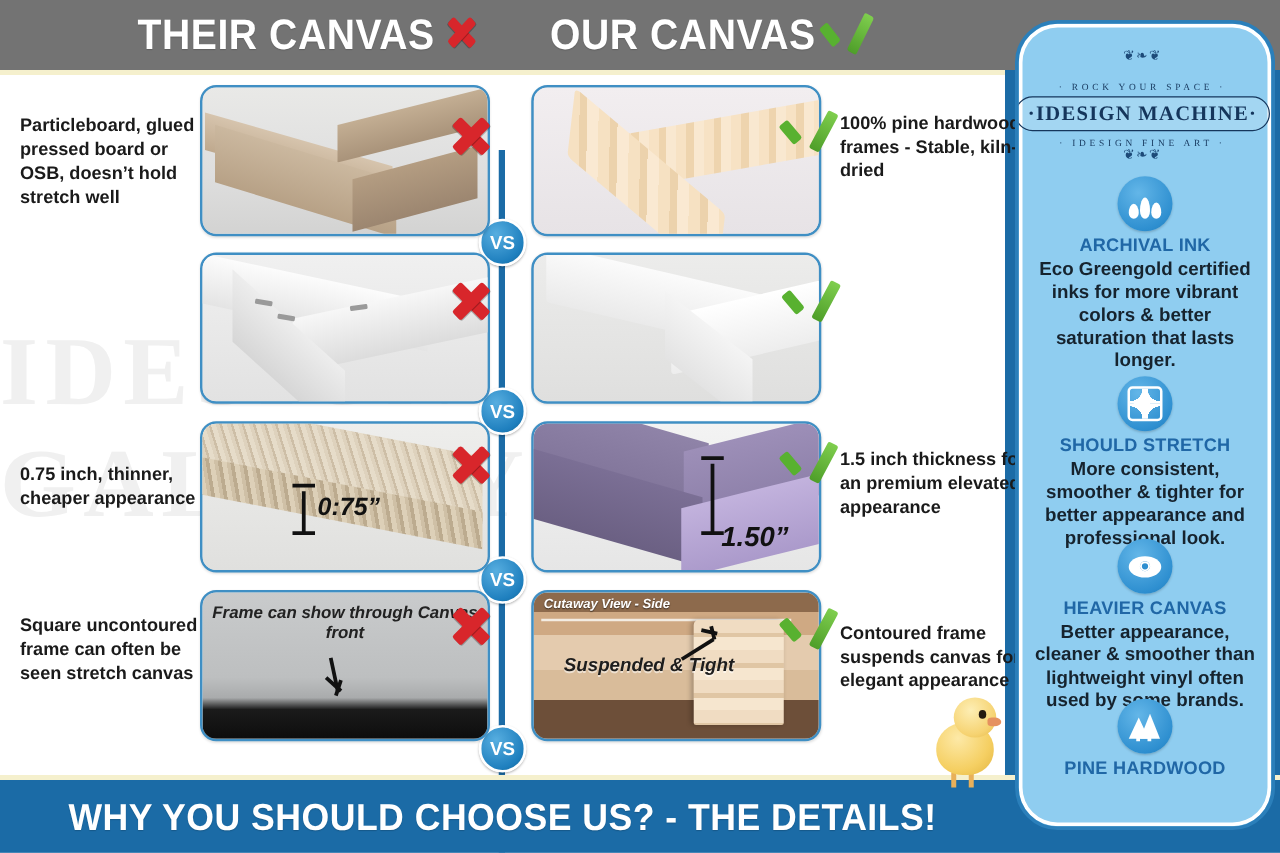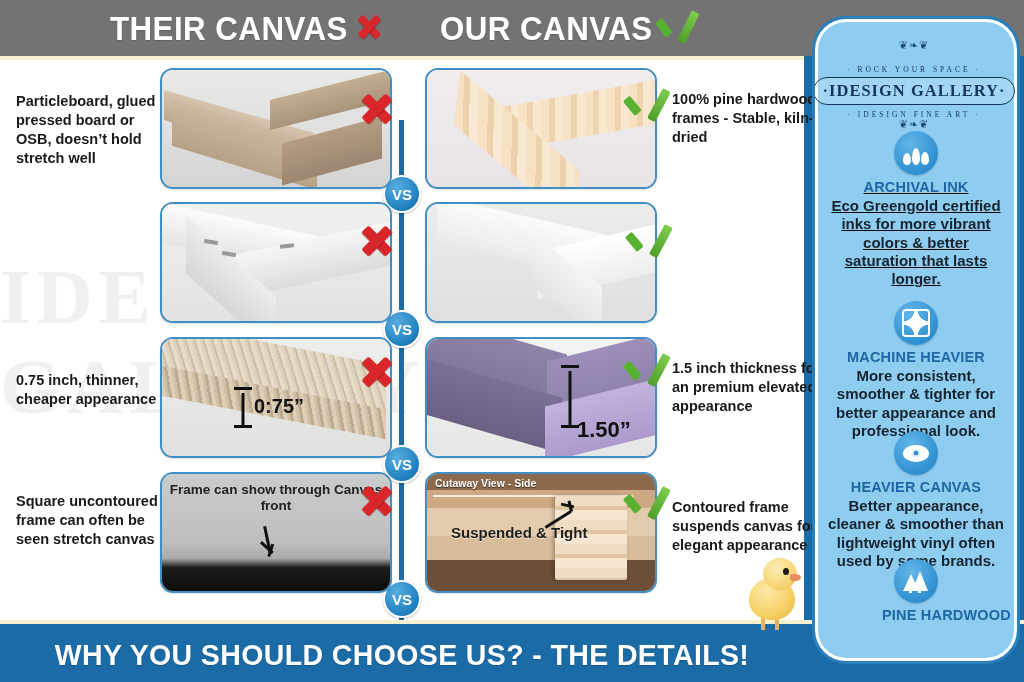--- a/index.html
+++ b/index.html
@@ -102,21 +102,21 @@
   .photo{
     position:absolute;width:228px;height:117px;border-radius:13px;
     border:2px solid #3f8fc4;overflow:hidden;background:#e8e8e8;
     box-shadow:0 1px 2px rgba(0,0,0,.12);
   }
   .photo.left{left:160px;}
   .photo.right{left:425px;}
   .mark-on-photo{position:absolute;z-index:6;}
 
   
-  .ph-inner{position:absolute;inset:0;}
+  .ph-inner{position:absolute;inset:0;font-style:italic;}
 
   
   .pb-bg{background:linear-gradient(180deg,#e9e9e7 0%,#dedede 60%,#d3d3d2 100%);}
   .pb-bar{position:absolute;background:linear-gradient(180deg,#cbb79f,#b9a287);}
   .pb-bar.a{
     left:2px;top:20px;width:150px;height:30px;
     transform:skewY(16deg);transform-origin:left top;
     background:linear-gradient(180deg,#d6c4ad,#bfa98e);
   }
   .pb-bar.b{
@@ -325,21 +325,21 @@
     background:radial-gradient(circle at 38% 30%,#63b6e8,#2e8fd0 72%,#2179b5);
     display:flex;align-items:center;justify-content:center;
     box-shadow:0 1px 2px rgba(0,0,0,.2);
   }
   .feat .ttl{
     color:#2067a6;font-weight:bold;font-size:14.5px;letter-spacing:.2px;margin-bottom:2px;
   }
   .feat .desc{
     color:#16232e;font-weight:bold;font-size:15px;line-height:1.22;padding:0 6px;
   }
-  .f1{top:112px;text-decoration:underline;} .f2{top:282px;} .f3{top:412px;} .f4{top:540px;text-align:right;}
+  .f1{top:122px;} .f2{top:282px;} .f3{top:412px;} .f4{top:540px;}
 
   
   .ic-drops{position:relative;width:26px;height:24px;}
   .ic-drops i{
     position:absolute;bottom:0;width:8px;height:15px;background:#ffffff;
     border-radius:50% 50% 50% 50% / 62% 62% 38% 38%;
   }
   .ic-drops i:nth-child(1){left:0;height:12px;}
   .ic-drops i:nth-child(2){left:9px;height:17px;}
   .ic-drops i:nth-child(3){left:18px;height:13px;}
@@ -535,42 +535,42 @@
 
   <div class="bottom">
     <div class="btext">WHY YOU SHOULD CHOOSE US? - THE DETAILS!</div>
   </div>
 
   <div class="sidebar">
 
     <div class="logo">
       <div class="flourish">❦❧❦</div>
       <div class="tagtop">· ROCK YOUR SPACE ·</div>
-      <div class="name">·IDESIGN GALLERY·</div>
+      <div class="name">·IDESIGN MACHINE·</div>
       <div class="tagbot">· IDESIGN FINE ART ·</div>
       <div class="flourish">❦❧❦</div>
     </div>
 
     <div class="feat f1">
       <div class="ico">
         <span class="ic-drops">
             <i></i>
             <i></i>
             <i></i>
           </span>
       </div>
       <div class="ttl">ARCHIVAL INK</div>
       <div class="desc">Eco Greengold certified inks for more vibrant colors &amp; better saturation that lasts longer.</div>
     </div>
 
     <div class="feat f2">
       <div class="ico">
         <span class="ic-star"></span>
       </div>
-      <div class="ttl">MACHINE HEAVIER</div>
+      <div class="ttl">SHOULD STRETCH</div>
       <div class="desc">More consistent, smoother &amp; tighter for better appearance and professional look.</div>
     </div>
 
     <div class="feat f3">
       <div class="ico">
         <span class="ic-eye"></span>
       </div>
       <div class="ttl">HEAVIER CANVAS</div>
       <div class="desc">Better appearance, cleaner &amp; smoother than lightweight vinyl often used by some brands.</div>
     </div>

